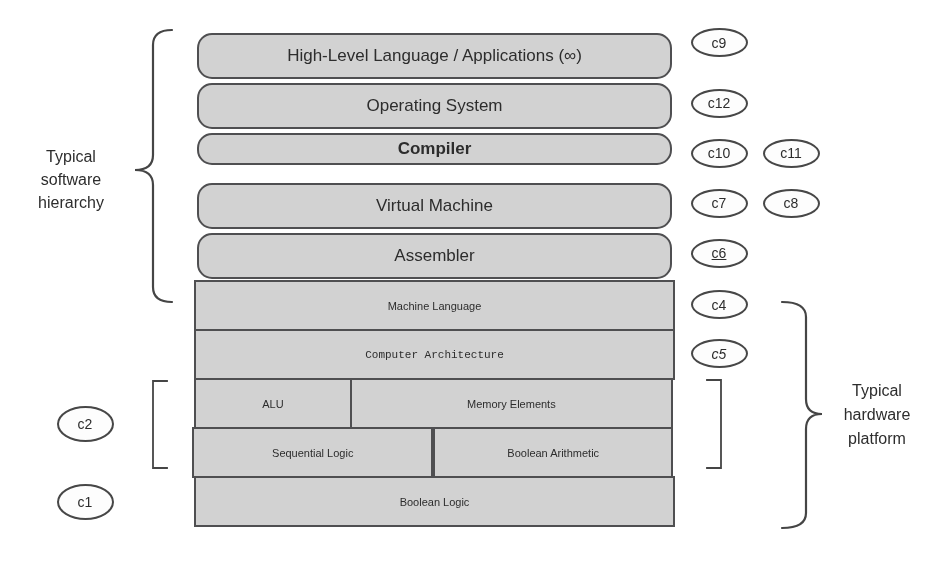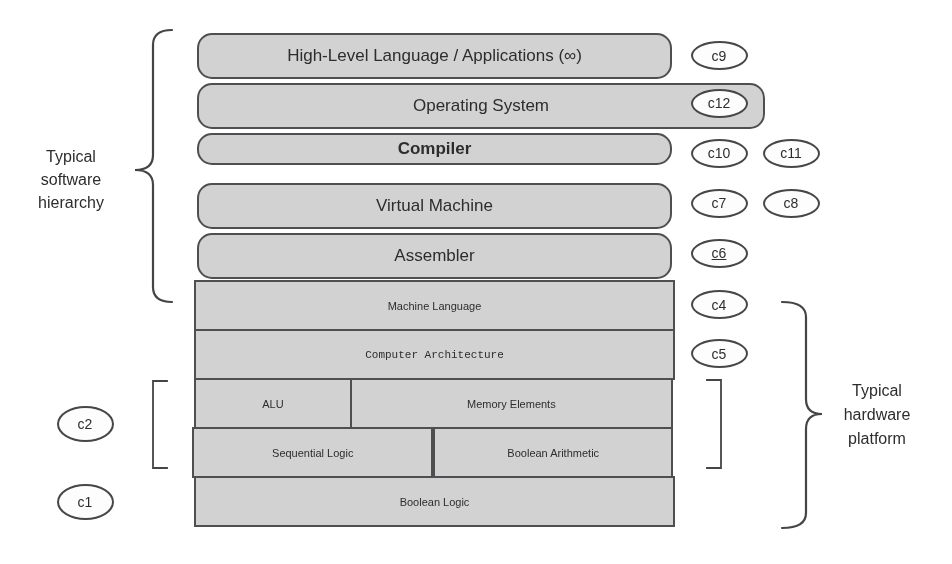--- a/index.html
+++ b/index.html
@@ -59,22 +59,22 @@
 software
 hierarchy</div>
 
   <div class="group-label" id="label-hardware" style="left:822px;top:379px;width:110px;">Typical
 hardware
 platform</div>
 
 <div class="sw-row" style="left: 197px; top: 33px; width: 475px; height: 46px;">
       <span>High-Level Language / Applications (∞)</span>
     </div>
-    <div class="badge" style="left: 690.5px; top: 41px; width: 57px; height: 29px;">c9</div>
-    <div class="sw-row" style="left: 197px; top: 83px; width: 568px; height: 46px;">
+    <div class="badge" style="left: 690.5px; top: 28px; width: 57px; height: 29px;">c9</div>
+    <div class="sw-row" style="left: 197px; top: 83px; width: 475px; height: 46px;">
       <span>Operating System</span>
     </div>
     <div class="badge" style="left: 690.5px; top: 88.5px; width: 57px; height: 29px;">c12</div>
     <div class="sw-row" style="left: 197px; top: 133px; width: 475px; height: 32px; font-weight: bold;">
       <span>Compiler</span>
     </div>
     <div class="badge" style="left: 690.5px; top: 138.5px; width: 57px; height: 29px;">c10</div>
     <div class="badge" style="left: 762.5px; top: 138.5px; width: 57px; height: 29px;">c11</div>
     <div class="sw-row" style="left: 197px; top: 183px; width: 475px; height: 46px;">
       <span>Virtual Machine</span>
@@ -89,21 +89,21 @@
       <div class="hw-cell" style="width: 100%;">
         <span>Machine Language</span>
       </div>
     </div>
     <div class="badge" style="left: 690.5px; top: 290px; width: 57px; height: 29px;">c4</div>
     <div class="hw-row" style="left: 194px; top: 329px; width: 481px; height: 51px;">
       <div class="hw-cell" style="width: 100%; font-family: Liberation Mono, monospace;">
         <span>Computer Architecture</span>
       </div>
     </div>
-    <div class="badge" style="left: 690.5px; top: 339px; width: 57px; height: 29px;">c5</div>
+    <div class="badge" style="left: 690.5px; top: 339px; width: 57px; height: 29px; font-style: italic;">c5</div>
     <div class="hw-row" style="left: 194px; top: 378px; width: 481px; height: 51px;">
       <div class="hw-cell" style="width: 32.8%;">
         <span>ALU</span>
       </div>
       <div class="hw-cell" style="width: 67.2%; margin-left: -2px;">
         <span>Memory Elements</span>
       </div>
     </div>
     <div class="hw-row" style="left: 194px; top: 427px; width: 481px; height: 51px;">
       <div class="hw-cell" style="width: 50.2%; margin-left: -2px;">

